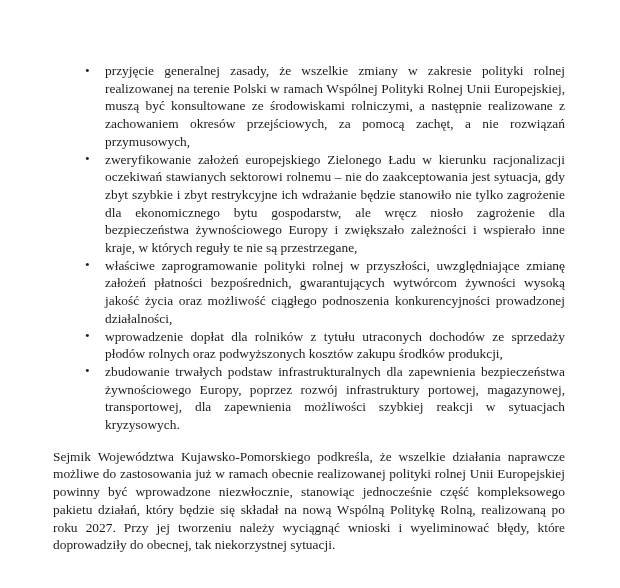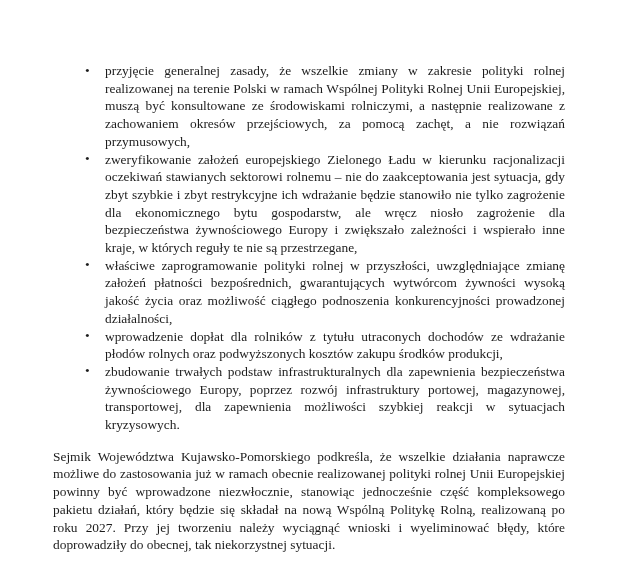--- a/index.html
+++ b/index.html
@@ -57,21 +57,21 @@
       <li class="bullet-item">
         <span class="bullet-marker">•</span>
         <span>zweryfikowanie założeń europejskiego Zielonego Ładu w kierunku racjonalizacji oczekiwań stawianych sektorowi rolnemu – nie do zaakceptowania jest sytuacja, gdy zbyt szybkie i zbyt restrykcyjne ich wdrażanie będzie stanowiło nie tylko zagrożenie dla ekonomicznego bytu gospodarstw, ale wręcz niosło zagrożenie dla bezpieczeństwa żywnościowego Europy i zwiększało zależności i wspierało inne kraje, w których reguły te nie są przestrzegane,</span>
       </li>
       <li class="bullet-item">
         <span class="bullet-marker">•</span>
         <span>właściwe zaprogramowanie polityki rolnej w przyszłości, uwzględniające zmianę założeń płatności bezpośrednich, gwarantujących wytwórcom żywności wysoką jakość życia oraz możliwość ciągłego podnoszenia konkurencyjności prowadzonej działalności,</span>
       </li>
       <li class="bullet-item">
         <span class="bullet-marker">•</span>
-        <span>wprowadzenie dopłat dla rolników z tytułu utraconych dochodów ze wdrażanie płodów rolnych oraz podwyższonych kosztów zakupu środków produkcji,</span>
+        <span>wprowadzenie dopłat dla rolników z tytułu utraconych dochodów ze sprzedaży płodów rolnych oraz podwyższonych kosztów zakupu środków produkcji,</span>
       </li>
       <li class="bullet-item">
         <span class="bullet-marker">•</span>
         <span>zbudowanie trwałych podstaw infrastrukturalnych dla zapewnienia bezpieczeństwa żywnościowego Europy, poprzez rozwój infrastruktury portowej, magazynowej, transportowej, dla zapewnienia możliwości szybkiej reakcji w sytuacjach kryzysowych.</span>
       </li>
     </ul>
 
     <p class="closing">Sejmik Województwa Kujawsko-Pomorskiego podkreśla, że wszelkie działania naprawcze możliwe do zastosowania już w ramach obecnie realizowanej polityki rolnej Unii Europejskiej powinny być wprowadzone niezwłocznie, stanowiąc jednocześnie część kompleksowego pakietu działań, który będzie się składał na nową Wspólną Politykę Rolną, realizowaną po roku 2027. Przy jej tworzeniu należy wyciągnąć wnioski i wyeliminować błędy, które doprowadziły do obecnej, tak niekorzystnej sytuacji.</p>
 
   </div>

